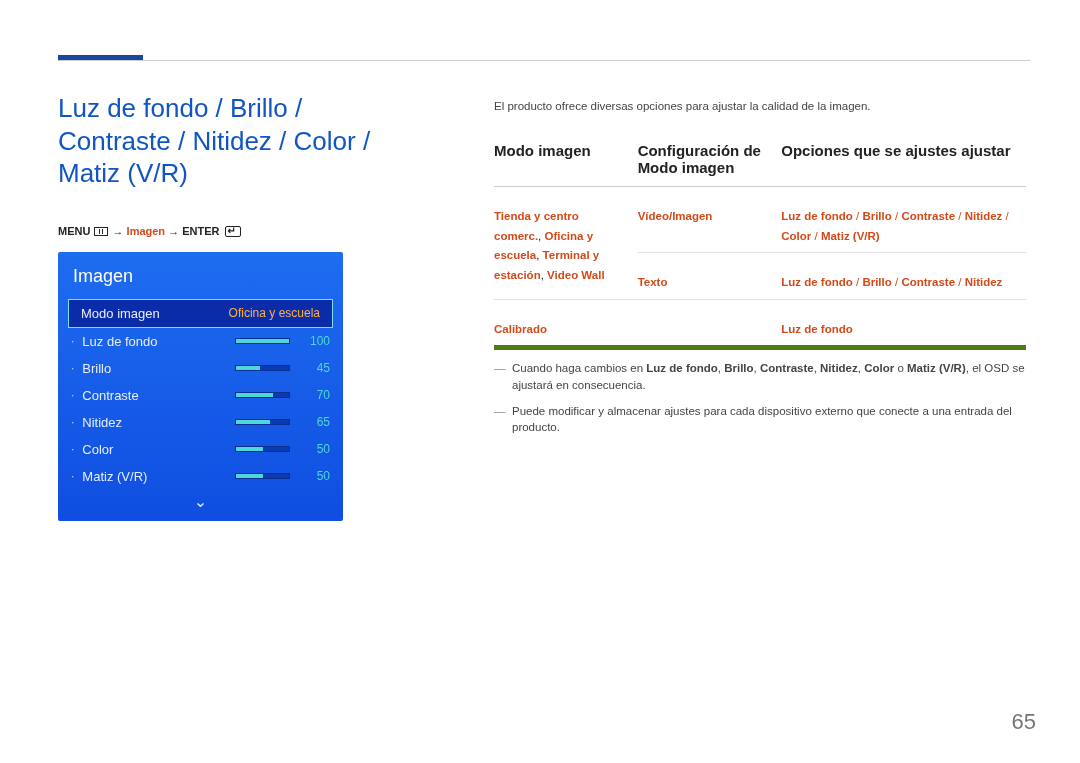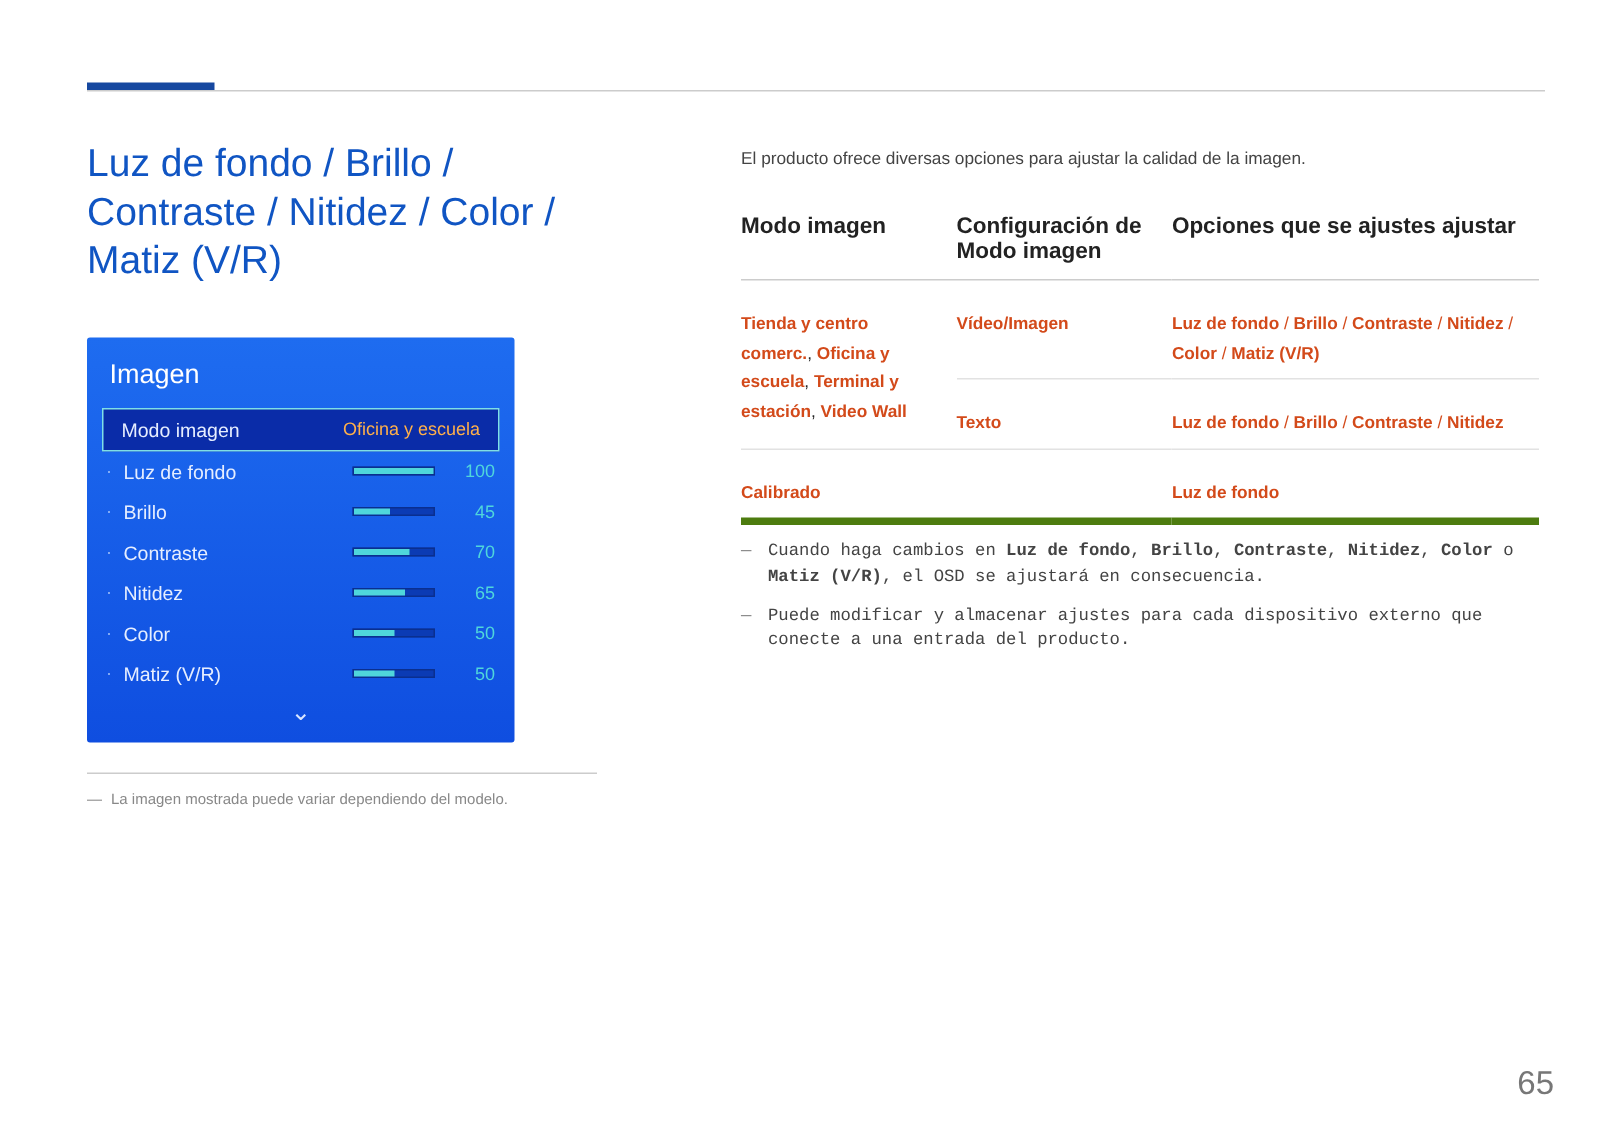--- a/index.html
+++ b/index.html
@@ -174,21 +174,20 @@
   .sep-black { color: #222; font-weight: normal; }
   .sep-orange { color: #d34a1a; font-weight: normal; }
 
   .notes { margin-top: 10px; font-size: 11.5px; color: #444; }
   .notes li {
     list-style: none;
     position: relative;
     padding-left: 18px;
     margin-bottom: 9px;
     line-height: 1.45;
-    font-family: Liberation Mono, monospace;
   }
   .notes li::before {
     content: "―";
     position: absolute;
     left: 0; top: 0;
     color: #888;
   }
   .notes b { font-weight: bold; }
 
   .page-number {
@@ -201,20 +200,29 @@
 </style>
 </head>
 <body>
 
 <div class="accent-bar"></div>
 <div class="page-rule"></div>
 
 <div class="left-col">
   <h1 class="page-title">Luz de fondo / Brillo / Contraste / Nitidez / Color / Matiz (V/R)</h1>
 
+  <div class="menu-path">
+    <span>MENU</span>
+    <span class="icon-box"></span>
+    <span>→</span>
+    <span class="accent">Imagen</span>
+    <span>→</span>
+    <span>ENTER</span>
+    <span class="icon-enter"></span>
+  </div>
 
   <div class="osd-panel">
     <div class="osd-title">Imagen</div>
     <div class="osd-row selected">
       <span class="osd-label">Modo imagen</span>
       <span class="osd-value" style="width:auto">Oficina y escuela</span>
     </div>
 
     <div class="osd-row">
       <span class="osd-dot">·</span>
@@ -260,23 +268,20 @@
       <span class="osd-dot">·</span>
       <span class="osd-label">Matiz (V/R)</span>
       <span class="osd-slider">
           <span class="fill" style="width: 50%;"></span>
         </span>
       <span class="osd-value">50</span>
     </div>
     <div class="osd-chevron">⌄</div>
   </div>
 
-  <div class="panel-rule">
-    <span class="dash">―</span><span>La imagen mostrada puede variar dependiendo del modelo.</span>
-  </div>
 </div>
 
 <div class="right-col">
   <p class="intro">El producto ofrece diversas opciones para ajustar la calidad de la imagen.</p>
 
   <table class="modes">
     <thead>
       <tr>
         <th style="width:27%">Modo imagen</th>
         <th style="width:27%">Configuración de Modo imagen</th>

